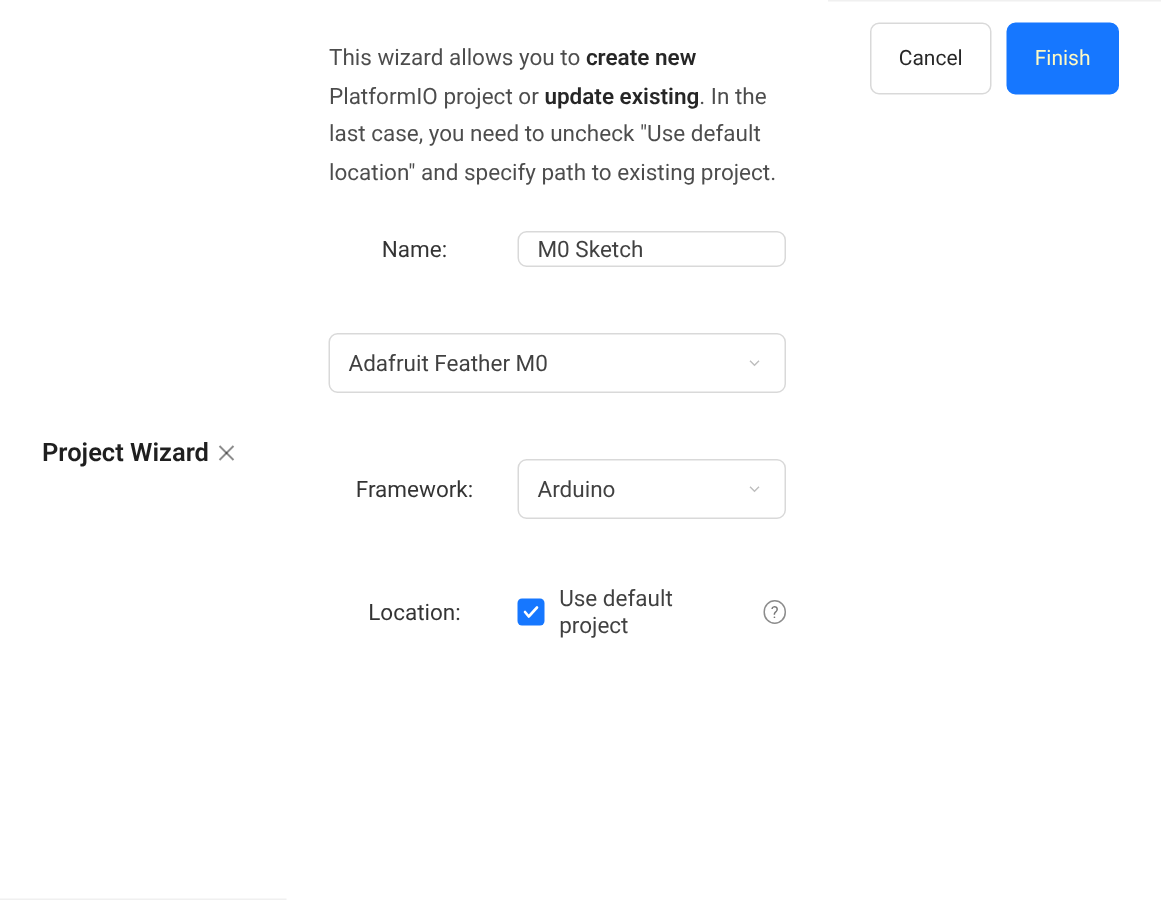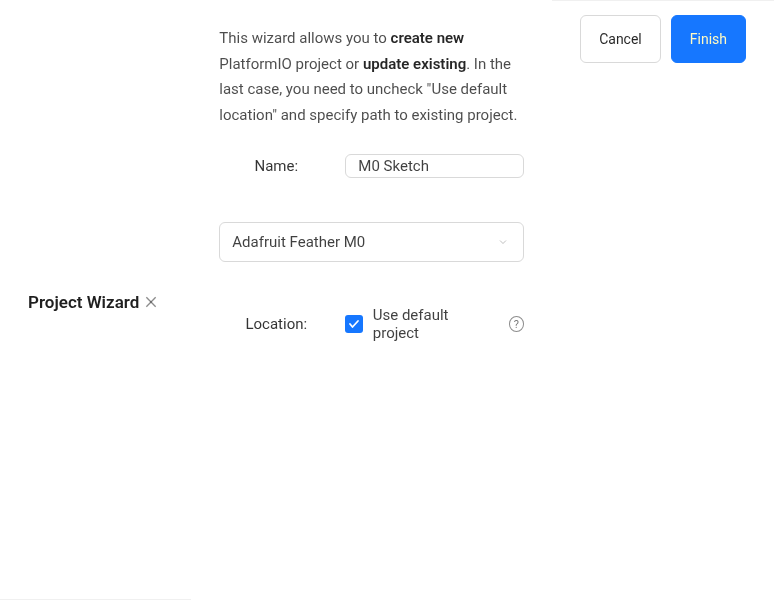--- a/index.html
+++ b/index.html
@@ -207,20 +207,33 @@
           <span>Adafruit Feather M0</span>
           <span class="select-arrow">
             <svg viewBox="0 0 24 24" fill="none" stroke="currentColor" stroke-width="2">
               <polyline points="6 9 12 15 18 9"></polyline>
             </svg>
           </span>
         </div>
       </div>
     </div>
 
+    <div class="form-row">
+      <div class="form-label">Framework:</div>
+      <div class="form-control">
+        <div class="select">
+          <span>Arduino</span>
+          <span class="select-arrow">
+            <svg viewBox="0 0 24 24" fill="none" stroke="currentColor" stroke-width="2">
+              <polyline points="6 9 12 15 18 9"></polyline>
+            </svg>
+          </span>
+        </div>
+      </div>
+    </div>
 
     <div class="form-row location-row">
       <div class="form-label">Location:</div>
       <div class="form-control">
         <div class="checkbox-wrap">
           <div class="checkbox">
             <svg viewBox="0 0 24 24" fill="none" stroke="currentColor" stroke-width="3.5" stroke-linecap="round" stroke-linejoin="round">
               <polyline points="4 12 9 18 20 6"></polyline>
             </svg>
           </div>

